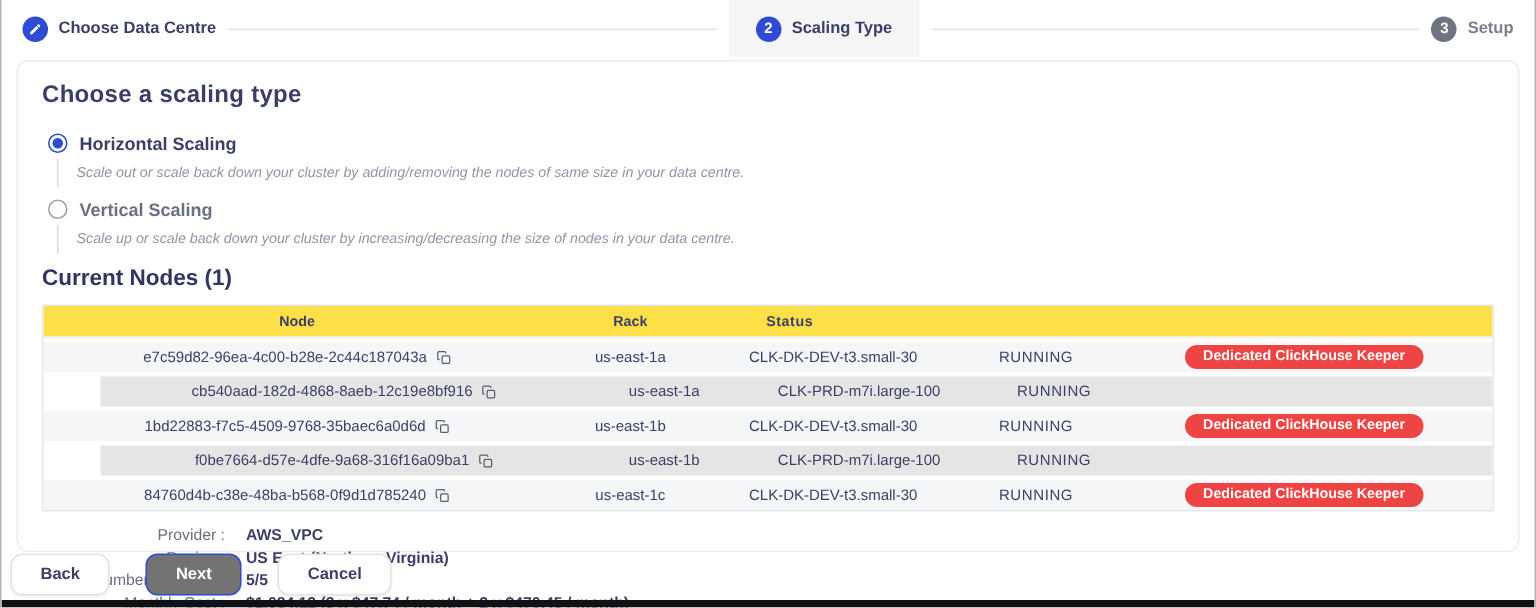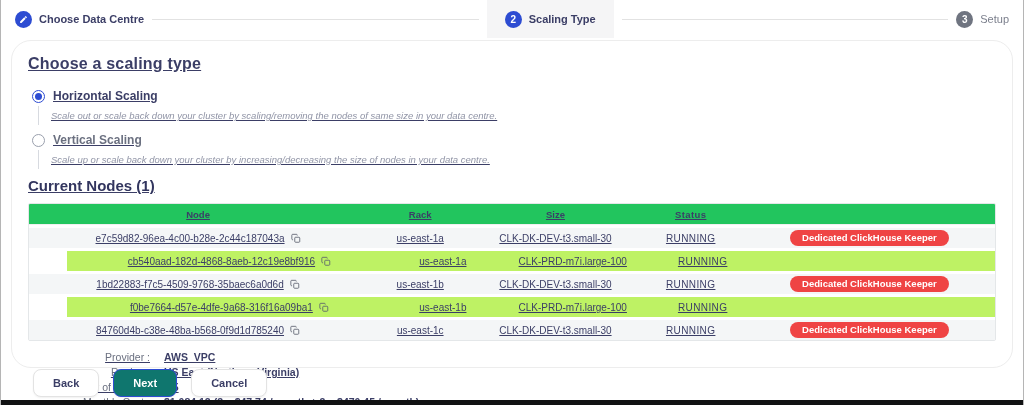--- a/index.html
+++ b/index.html
@@ -17,47 +17,46 @@
     position:absolute; left:0; right:0; bottom:0; height:5px; background:#111213;
   }
 
   
   .stepper {
     display:flex; align-items:center;
     padding:0 14px; height:38px;
   }
   .step { display:flex; align-items:center; gap:7px; white-space:nowrap; }
   .step-label { font-size:11px; font-weight:600; color:#3b3e66; }
-  .step.pending .step-label { color:#7b7f8c; font-weight:400; }
+  .step.pending .step-label { color:#7b7f8c; font-weight:700; }
   .step-circle {
     width:17px; height:17px; border-radius:50%;
     background:#2d4cd2; color:#fff;
     display:flex; align-items:center; justify-content:center;
     font-size:10px; font-weight:700;
   }
   .step.pending .step-circle { background:#6f7480; }
   .step.active-box {
     background:#f5f5f6; padding:10px 18px; height:38px;
   }
   .connector { flex:1 1 auto; height:1px; background:#e2e2e2; margin:0 8px; }
   .pencil-icon svg { display:block; }
 
   
   .card {
     position:absolute; left:10px; right:10px; top:40px; bottom:37px;
-    border:1px solid #ededed; border-radius:20px;
+    border:1px solid #ededed; border-radius:8px;
     background:#fff;
     padding:14px 16px 18px 16px;
-    text-decoration:underline;
   }
   .card-title { font-size:16px; font-weight:600; letter-spacing:.2px; color:#3b3e66; margin-bottom:16px; }
 
   
   .option { margin-left:4px; }
-  .option-head { display:flex; align-items:center; gap:8px; cursor:pointer; }
+  .option-head { display:flex; gap:8px; cursor:pointer; }
   .radio {
     width:13px; height:13px; border-radius:50%;
     border:1.5px solid #9aa0ad; background:#fff; position:relative; flex:0 0 auto;
   }
   .radio.selected { border-color:#2d4cd2; }
   .radio.selected::after {
     content:""; position:absolute; inset:2px; border-radius:50%; background:#2d4cd2;
   }
   .option-label { font-size:12px; font-weight:600; color:#3b3e66; }
   .option.unselected .option-label { color:#6b7080; }
@@ -67,24 +66,24 @@
     margin:3px 0 8px 6px; padding:4px 0 4px 12px;
   }
 
   
   .nodes-title { font-size:15px; font-weight:700; color:#32355e; margin:8px 0 9px 0; }
   .nodes-table {
     border:1px solid #e4e7e9; border-radius:2px; overflow:hidden;
     background:#fff; font-size:10px;
   }
   .trow { display:flex; align-items:center; height:20px; }
-  .trow.head { height:21px; background:#22c55e; border-bottom:1px solid #f0f0f0; }
+  .trow.head { height:21px; background:#fde047; border-bottom:1px solid #f0f0f0; }
   .trow.body-row { margin-top:3px; }
   .trow.body-row.odd  { background:#f4f6f7; }
-  .trow.body-row.even { background:#bef264;margin-left:38px; }
+  .trow.body-row.even { background:#e5e5e5;margin-left:38px; }
   .tcell { text-align:center; color:#3b3e66; overflow:hidden; white-space:nowrap; }
   .trow.head .tcell { font-weight:700; font-size:9.5px; }
   .c-node   { width:35%; display:flex; align-items:center; justify-content:center; gap:6px; }
   .c-rack   { width:11%; }
   .c-size   { width:17%; }
   .c-status { width:11%; letter-spacing:.4px; }
   .c-roles  { width:26%; }
   .copy-icon { display:inline-flex; cursor:pointer; }
   .copy-icon svg { display:block; }
   .role-badge {
@@ -93,29 +92,29 @@
     padding:3px 12px; border-radius:11px; line-height:1;
   }
 
   
   .details { margin-top:10px; font-size:10.5px; }
   .detail-row { display:flex; margin-bottom:3px; }
   .detail-label { width:122px; text-align:right; color:#6b7080; flex:0 0 auto; }
   .detail-value { margin-left:14px; font-weight:700; color:#3b3e66; }
 
   
-  .footer { position:absolute; left:32px; bottom:8px; display:flex; gap:14px; }
+  .footer { position:absolute; left:6px; bottom:8px; display:flex; gap:24px; }
   .btn {
     font-family:"Liberation Sans", sans-serif;
     font-size:11px; font-weight:600; color:#3b3e66;
     background:#fff; border:1px solid #e3e3e3; border-radius:8px;
     padding:7px 19px; cursor:pointer;
     box-shadow:0 1px 2px rgba(0,0,0,.06);
   }
-  .btn.primary { background:#0f766e; border-color:#2d4cd2; color:#fff; }
+  .btn.primary { background:#737373; border-color:#2d4cd2; color:#fff; }
 </style>
 </head>
 <body>
 
 <div class="stepper">
   <div class="step completed">
     <span class="step-circle pencil-icon">
       <svg width="9" height="9" viewBox="0 0 24 24" fill="#ffffff">
         <path d="M3 17.25V21h3.75L17.81 9.94l-3.75-3.75L3 17.25zM20.71 7.04c.39-.39.39-1.02 0-1.41l-2.34-2.34a.9959.9959 0 0 0-1.41 0l-1.83 1.83 3.75 3.75 1.83-1.83z"></path>
       </svg>
@@ -135,38 +134,37 @@
 </div>
 
 <div class="card">
   <div class="card-title">Choose a scaling type</div>
 
   <div class="option">
     <div class="option-head">
       <span class="radio selected"></span>
       <span class="option-label">Horizontal Scaling</span>
     </div>
-    <div class="option-desc">Scale out or scale back down your cluster by scaling/removing the nodes of same size in your data centre.</div>
+    <div class="option-desc">Scale out or scale back down your cluster by adding/removing the nodes of same size in your data centre.</div>
   </div>
 
   <div class="option unselected">
     <div class="option-head">
       <span class="radio"></span>
       <span class="option-label">Vertical Scaling</span>
     </div>
     <div class="option-desc">Scale up or scale back down your cluster by increasing/decreasing the size of nodes in your data centre.</div>
   </div>
 
   <div class="nodes-title">Current Nodes (1)</div>
 
   <div class="nodes-table">
     <div class="trow head">
       <div class="tcell c-node">Node</div>
       <div class="tcell c-rack">Rack</div>
-      <div class="tcell c-size">Size</div>
       <div class="tcell c-status">Status</div>
     </div>
     <div id="nodes-table-body">
         <div class="trow body-row odd">
       <div class="tcell c-node">
         <span>e7c59d82-96ea-4c00-b28e-2c44c187043a</span>
         <span class="copy-icon">
           <svg width="10" height="11" viewBox="0 0 24 24" fill="none" stroke="#5a5f6e" stroke-width="2">
             <rect x="9" y="9" width="12" height="12" rx="2"></rect>
             <path d="M5 15H4a2 2 0 0 1-2-2V4a2 2 0 0 1 2-2h9a2 2 0 0 1 2 2v1"></path>

